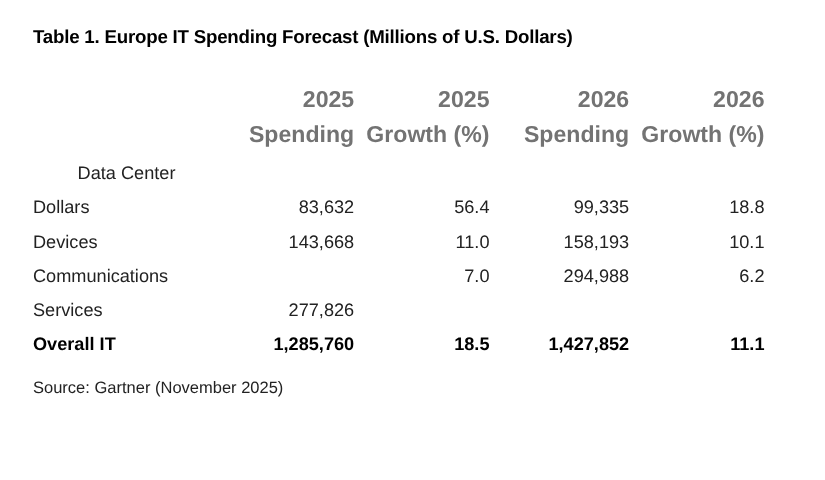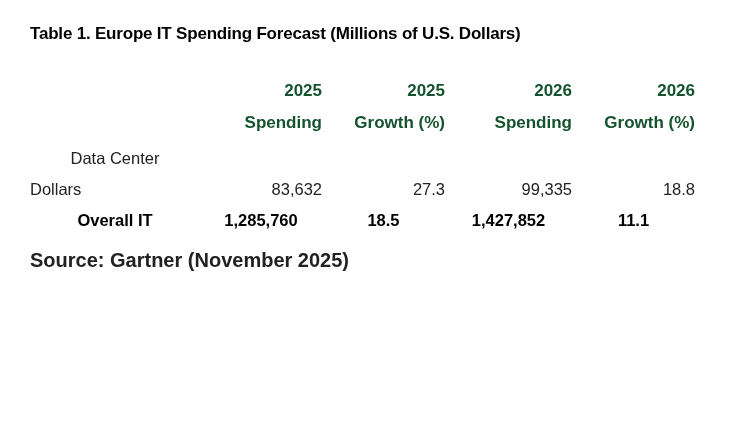--- a/index.html
+++ b/index.html
@@ -32,51 +32,49 @@
     width: 665px;
   }
   col.c-label { width: 170px; }
   col.c-1 { width: 122px; }
   col.c-2 { width: 123px; }
   col.c-3 { width: 127px; }
   col.c-4 { width: 123px; }
 
   thead th {
     padding: 0;
-    font-size: 17px;
+    font-size: 21px;
     font-weight: bold;
-    color: #14532d;
+    color: #737373;
     vertical-align: bottom;
   }
   thead th.num { text-align: right; }
   thead .hline {
     line-height: 32px;
     white-space: nowrap;
   }
   tbody td {
     padding: 0;
     font-size: 16.5px;
     line-height: 31px;
     color: #222222;
     white-space: nowrap;
   }
   tbody tr:first-child td { padding-top: 4px; text-align: center; }
   td.label-cell { text-align: left; }
   td.num { text-align: right; margin-top: 40px; }
   tr.bold-row td {
     font-weight: bold;
     color: #000000;
-    text-align: center;
   }
   .source {
     margin: 9px 0 0 0;
-    font-size: 20px;
+    font-size: 15px;
     line-height: 30px;
     color: #222222;
-    font-weight: bold;
   }
 </style>
 </head>
 <body>
 
 <div class="page">
   <h1 class="title">Table 1. Europe IT Spending Forecast (Millions of U.S. Dollars)</h1>
 
   <table class="data-table">
     <colgroup>
@@ -113,23 +111,44 @@
     <tr>
           <td class="label-cell">Data Center</td>
           <td class="num"></td>
           <td class="num"></td>
           <td class="num"></td>
           <td class="num"></td>
         </tr>
         <tr>
           <td class="label-cell">Dollars</td>
           <td class="num">83,632</td>
-          <td class="num">27.3</td>
+          <td class="num">56.4</td>
           <td class="num">99,335</td>
           <td class="num">18.8</td>
+        </tr>
+        <tr>
+          <td class="label-cell">Devices</td>
+          <td class="num">143,668</td>
+          <td class="num">11.0</td>
+          <td class="num">158,193</td>
+          <td class="num">10.1</td>
+        </tr>
+        <tr>
+          <td class="label-cell">Communications</td>
+          <td class="num"></td>
+          <td class="num">7.0</td>
+          <td class="num">294,988</td>
+          <td class="num">6.2</td>
+        </tr>
+        <tr>
+          <td class="label-cell">Services</td>
+          <td class="num">277,826</td>
+          <td class="num"></td>
+          <td class="num"></td>
+          <td class="num"></td>
         </tr>
         <tr class="bold-row">
           <td class="label-cell">Overall IT</td>
           <td class="num">1,285,760</td>
           <td class="num">18.5</td>
           <td class="num">1,427,852</td>
           <td class="num">11.1</td>
         </tr>
       </tbody>
   </table>

